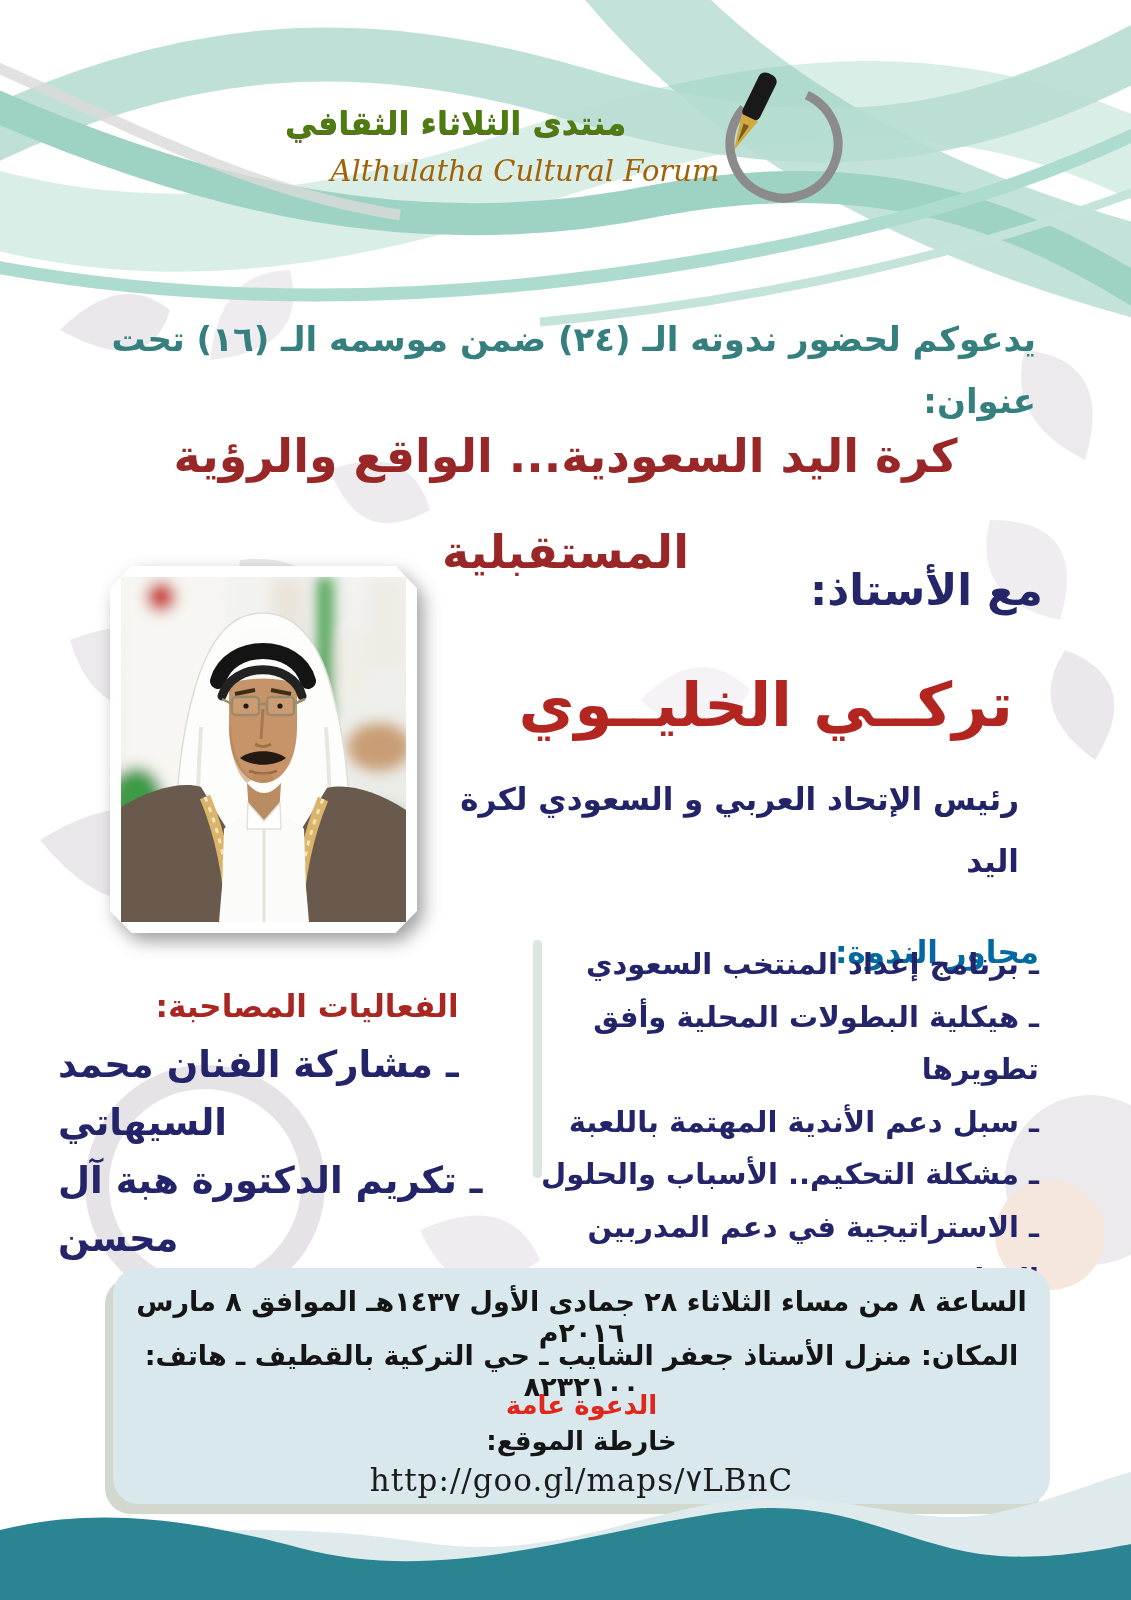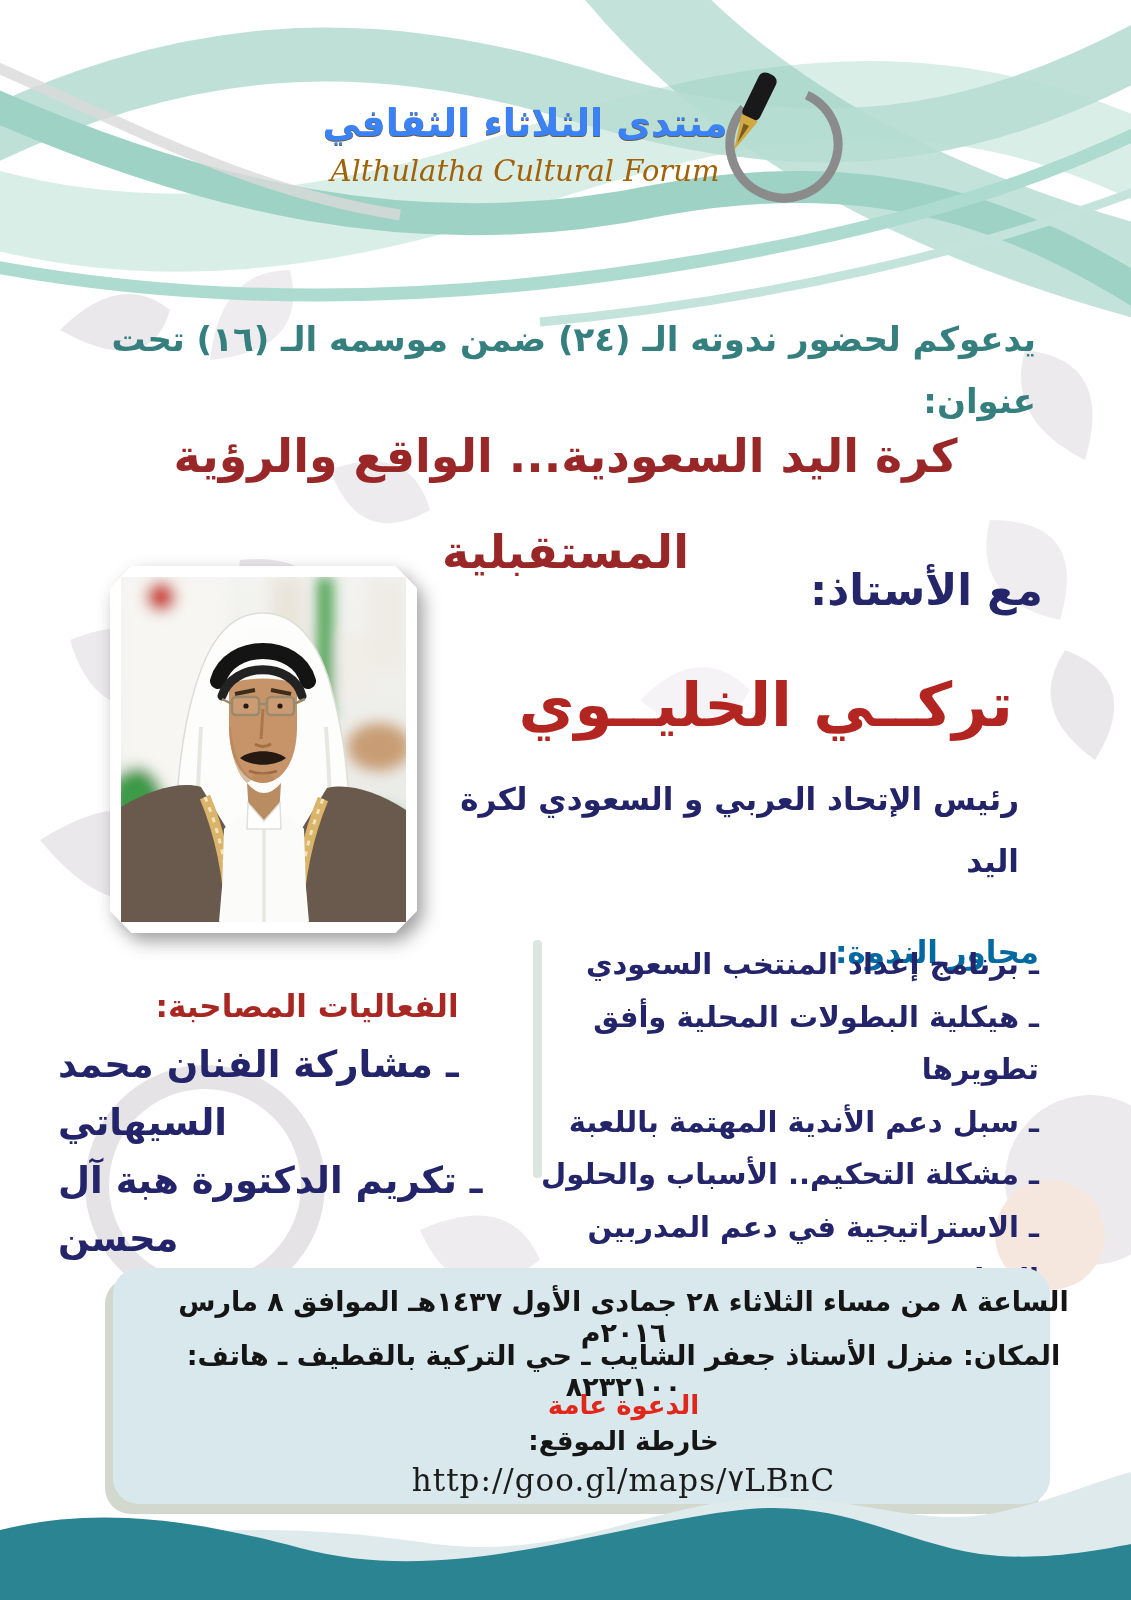--- a/index.html
+++ b/index.html
@@ -10,22 +10,22 @@
   }
   .abs{position:absolute;}
   .rtl{direction:rtl;unicode-bidi:isolate;}
   .ltr{direction:ltr;unicode-bidi:isolate;}
   .center{text-align:center;}
   .right{text-align:right;}
 
   
   #logo-arabic{
     left:285px;top:78px;width:480px;height:90px;
-    font-size:38px;font-weight:bold;color:#3b82f6;
-    text-align:center;line-height:90px;letter-spacing:1px;
+    font-size:32px;font-weight:bold;color:#4d7c0f;
+    text-align:left;line-height:90px;letter-spacing:1px;
     text-shadow:0 1px 0 #6b5a40;
   }
   #logo-english{
     left:265px;top:148px;width:520px;height:46px;
     font-family:"DejaVu Serif",serif;font-style:italic;
     font-size:29px;color:#a16207;text-align:center;line-height:46px;
   }
 
   
   #invite-line{
@@ -82,21 +82,21 @@
   #photo-wrap{left:104px;top:560px;width:319px;height:379px;
     filter:drop-shadow(6px 8px 9px rgba(40,40,40,.45));}
   #photo-illustration{left:11px;top:11px;}
 
   
   #details-box{
     left:113px;top:1268px;width:937px;height:236px;
     background:#d8e8ec;border-radius:26px;
     box-shadow:-8px 10px 0 rgba(195,203,188,.75);
   }
-  .detail-line{position:absolute;left:0;width:937px;text-align:center;font-weight:bold;padding-left:42px;}
+  .detail-line{position:absolute;left:0;width:937px;text-align:center;font-weight:bold;}
   #datetime-line{top:18px;font-size:27px;color:#151515;}
   #location-line{top:72px;font-size:27px;color:#151515;}
   #open-invitation-line{top:122px;font-size:26px;color:#e1271b;}
   #map-label{top:158px;font-size:26px;color:#151515;}
   #map-link{top:194px;font-family:"DejaVu Serif",serif;font-weight:normal;
     font-size:31px;color:#1b1b1b;letter-spacing:1px;}
 </style>
 </head>
 <body>
 

